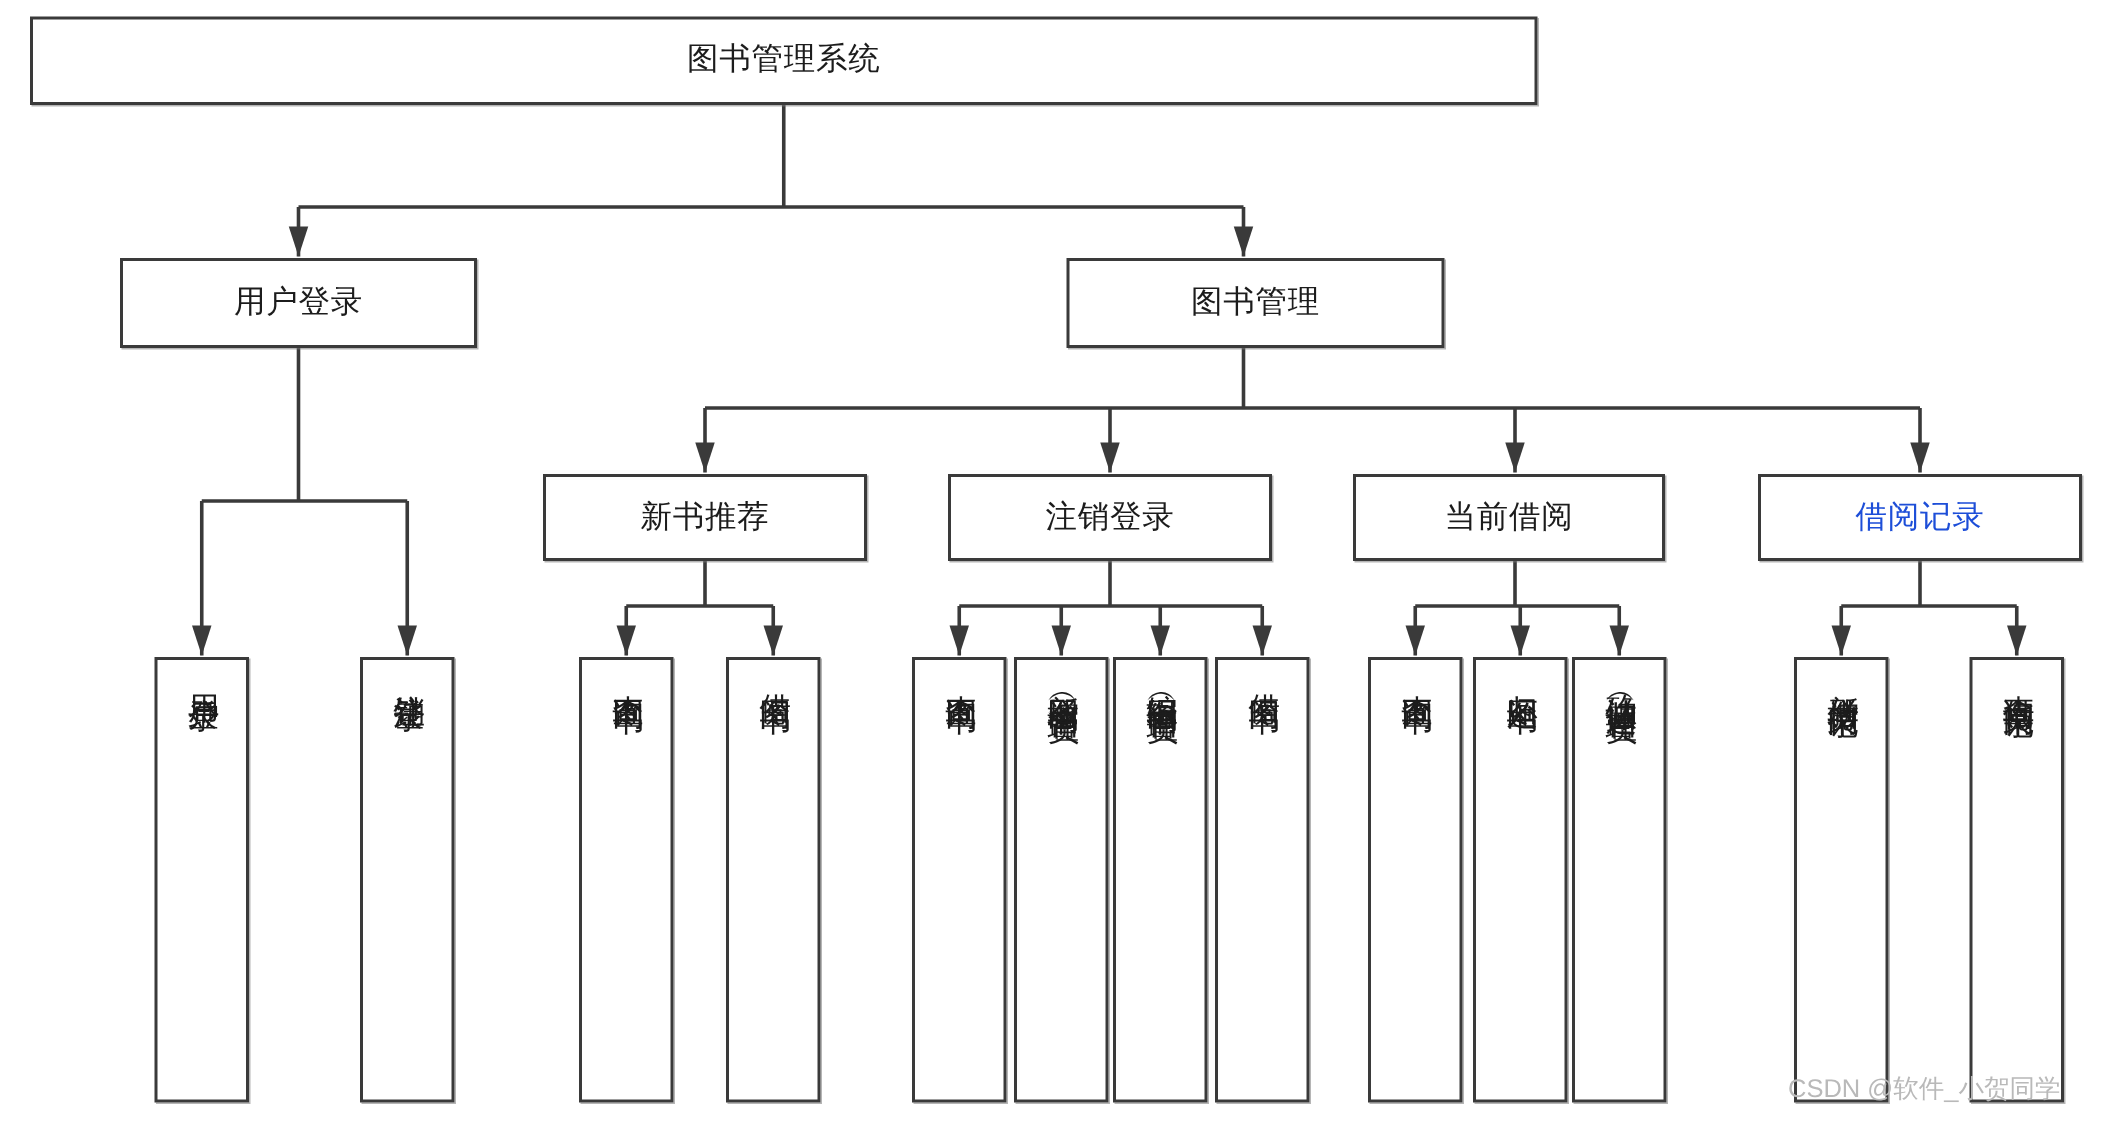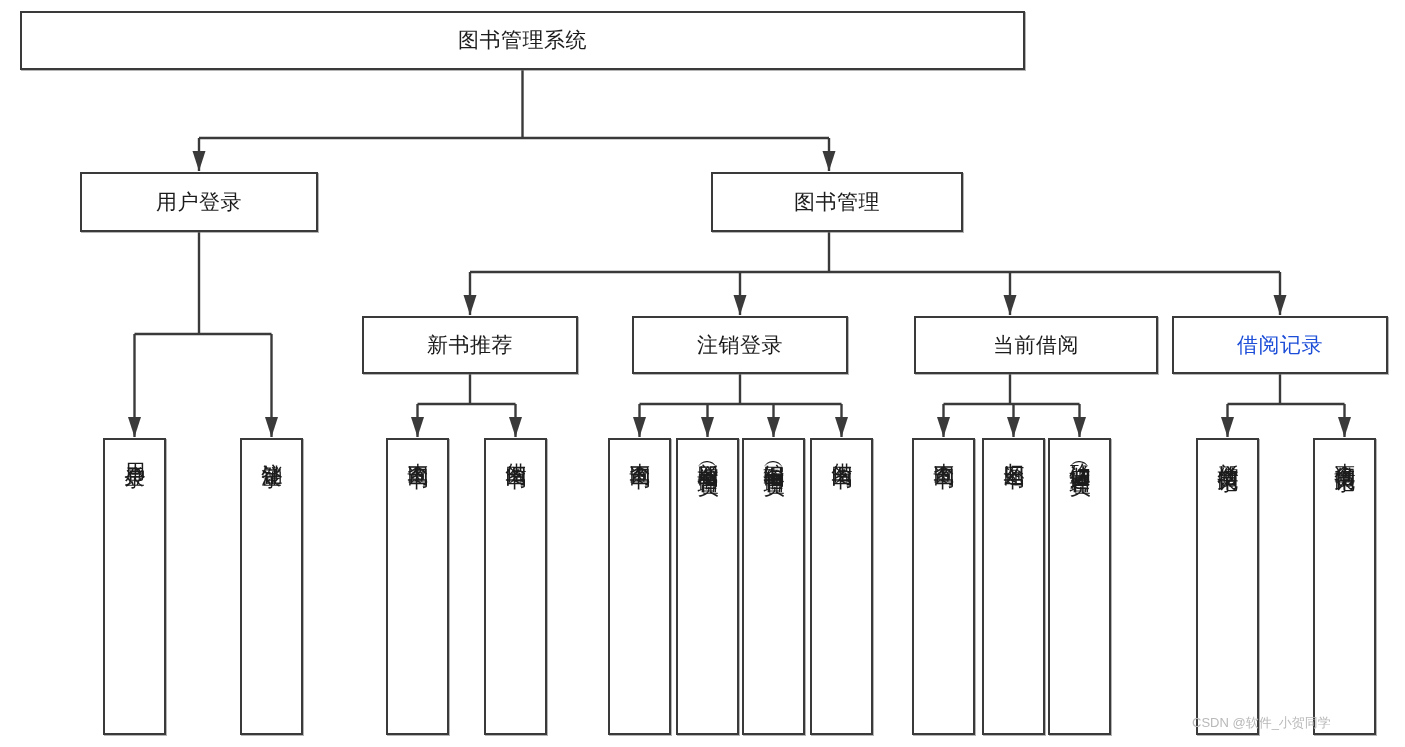--- a/index.html
+++ b/index.html
@@ -56,21 +56,21 @@
   }
   .node.vertical .node-label {
     writing-mode: vertical-rl;
     text-orientation: upright;
     font-size: 21px;
     letter-spacing: 2px;
     max-height: 100%;
   }
   .watermark {
     position: absolute;
-    font-size: 13px;
+    font-size: 17px;
     color: #b9b9b9;
     white-space: nowrap;
     z-index: 3;
     pointer-events: none;
   }
 </style>
 </head>
 <body>
 
 <div id="canvas">
@@ -137,21 +137,21 @@
       </div>
       <div class="node horizontal" style="left: 711px; top: 172px; width: 252px; height: 60px; border-color: rgb(58, 58, 58); background: rgb(255, 255, 255);">
         <span class="node-label" style="color: rgb(28, 28, 28);">图书管理</span>
       </div>
       <div class="node horizontal" style="left: 362px; top: 316px; width: 216px; height: 58px; border-color: rgb(58, 58, 58); background: rgb(255, 255, 255);">
         <span class="node-label" style="color: rgb(28, 28, 28);">新书推荐</span>
       </div>
       <div class="node horizontal" style="left: 632px; top: 316px; width: 216px; height: 58px; border-color: rgb(58, 58, 58); background: rgb(255, 255, 255);">
         <span class="node-label" style="color: rgb(28, 28, 28);">注销登录</span>
       </div>
-      <div class="node horizontal" style="left: 902px; top: 316px; width: 244px; height: 58px; border-color: rgb(58, 58, 58); background: rgb(255, 255, 255); margin-left: 12px;">
+      <div class="node horizontal" style="left: 902px; top: 316px; width: 208px; height: 58px; border-color: rgb(58, 58, 58); background: rgb(255, 255, 255);">
         <span class="node-label" style="color: rgb(28, 28, 28);">当前借阅</span>
       </div>
       <div class="node horizontal" style="left: 1172px; top: 316px; width: 216px; height: 58px; border-color: rgb(58, 58, 58); background: rgb(255, 255, 255);">
         <span class="node-label" style="color: #1d4ed8;">借阅记录</span>
       </div>
       <div class="node vertical" style="left: 103px; top: 438px; width: 63px; height: 297px; border-color: rgb(58, 58, 58); background: rgb(255, 255, 255);">
         <span class="node-label" style="color: rgb(28, 28, 28);">用户登录</span>
       </div>
       <div class="node vertical" style="left: 240px; top: 438px; width: 63px; height: 297px; border-color: rgb(58, 58, 58); background: rgb(255, 255, 255);">
         <span class="node-label" style="color: rgb(28, 28, 28);">注销登录</span>

